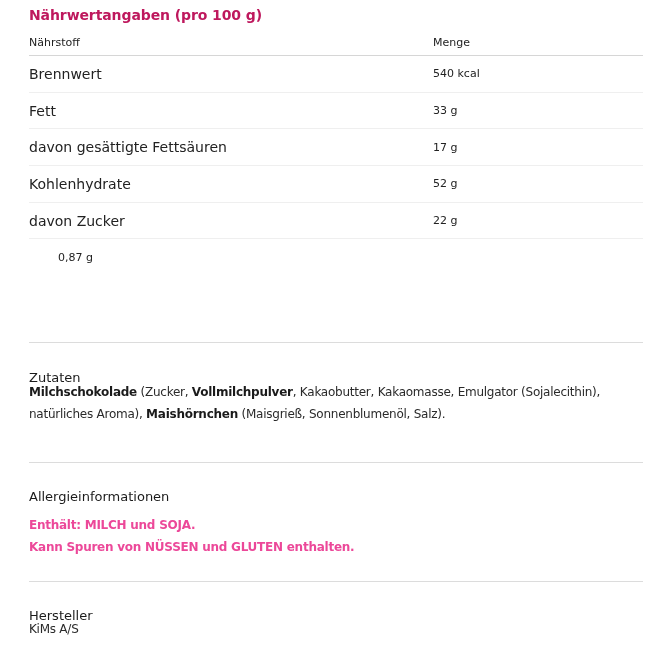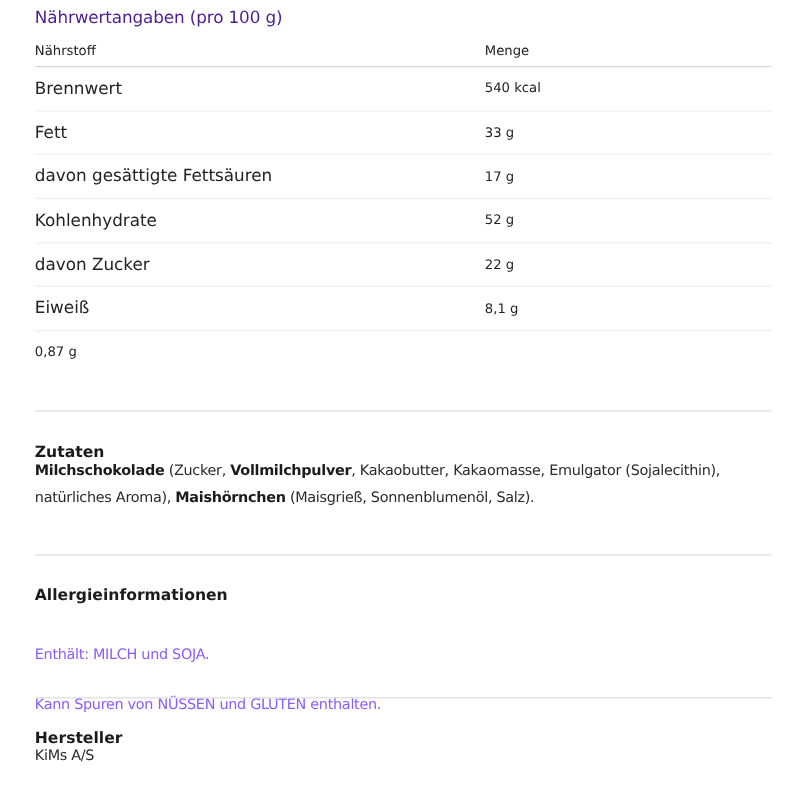--- a/index.html
+++ b/index.html
@@ -4,43 +4,43 @@
   <style>
     html, body { margin: 0; padding: 0; background: #ffffff; }
     body {
       width: 664px; height: 657px; overflow: hidden; position: relative;
       font-family: "DejaVu Sans", "Liberation Sans", sans-serif;
       color: #1b1b1b;
     }
     .wrap { position: absolute; left: 29px; right: 21px; top: 0; }
     .h-title {
       position: absolute; left: 0; top: 7px;
-      font-size: 14px; font-weight: 400; color: #4c1d95; letter-spacing: -0.1px;
+      font-size: 14px; font-weight: 700; color: #be185d; letter-spacing: -0.1px;
     }
     .table { position: absolute; left: 0; right: 0; top: 30px; }
     .thead, .trow {
       position: relative; display: flex; align-items: center;
       border-bottom: 1px solid #22c55e;
     }
     .thead { height: 25px; border-bottom-color: #d6d6d6; }
     .trow { height: 35.7px; border-bottom-color: #efefef; }
     .trow.last { border-bottom: none; }
     .cell-name { width: 375px; font-size: 14px; color: #222; }
-    .cell-val { font-size: 11px; color: #222; }
+    .cell-val { font-size: 11px; color: #222; margin-left: 29px; }
     .thead .cell-name, .thead .cell-val { font-size: 11px; color: #222; }
     .sep { position: absolute; left: 0; right: 0; height: 1px; background: #dcdcdc; }
     .sec-title {
-      position: absolute; left: 0; font-size: 13px; font-weight: 700; color: #1b1b1b;
+      position: absolute; left: 0; font-size: 13px; font-weight: 400; color: #1b1b1b;
     }
     .sec-text {
       position: absolute; left: 0; right: 0; font-size: 12px; line-height: 22px; color: #2a2a2a;
       letter-spacing: -0.25px;
     }
     .sec-text b { font-weight: 700; color: #1b1b1b; }
-    .bold-line { font-weight: 400; color: #8b5cf6; margin-top: 20px; }
+    .bold-line { font-weight: 700; color: #ec4899; }
   </style>
 </head>
 <body>
 
 <div class="wrap">
 
   <div class="h-title">Nährwertangaben (pro 100 g)</div>
 
   <div class="table">
     <div class="thead">
@@ -60,24 +60,20 @@
       <span class="cell-val">17 g</span>
     </div>
     <div class="trow">
       <span class="cell-name">Kohlenhydrate</span>
       <span class="cell-val">52 g</span>
     </div>
     <div class="trow">
       <span class="cell-name">davon Zucker</span>
       <span class="cell-val">22 g</span>
     </div>
-    <div class="trow">
-      <span class="cell-name">Eiweiß</span>
-      <span class="cell-val">8,1 g</span>
-    </div>
     <div class="trow last">
       <span class="cell-val">0,87 g</span>
     </div>
   </div>
 
   <div class="sep" style="top:342px;"></div>
 
   <div class="sec-title" style="top:370px;">Zutaten</div>
   <div class="sec-text" style="top:381px;">
     <b>Milchschokolade</b><span> (Zucker, </span><b>Vollmilchpulver</b><span>, Kakaobutter, Kakaomasse, Emulgator (Sojalecithin), natürliches Aroma), </span><b>Maishörnchen</b><span> (Maisgrieß, Sonnenblumenöl, Salz).</span>

